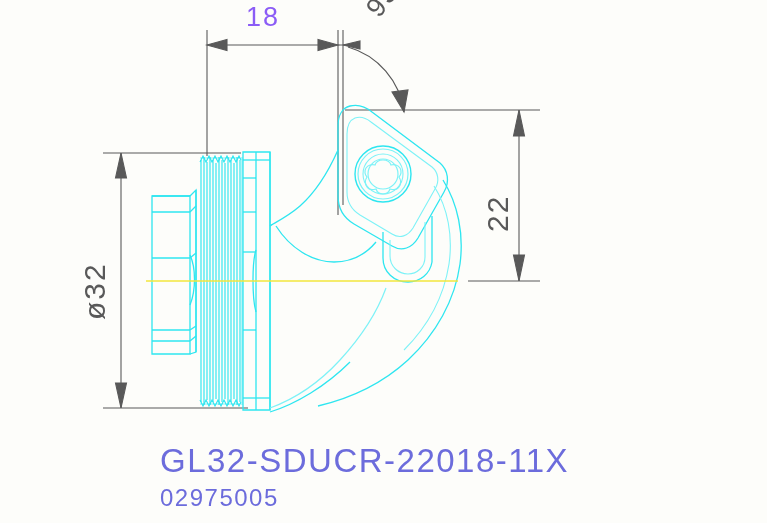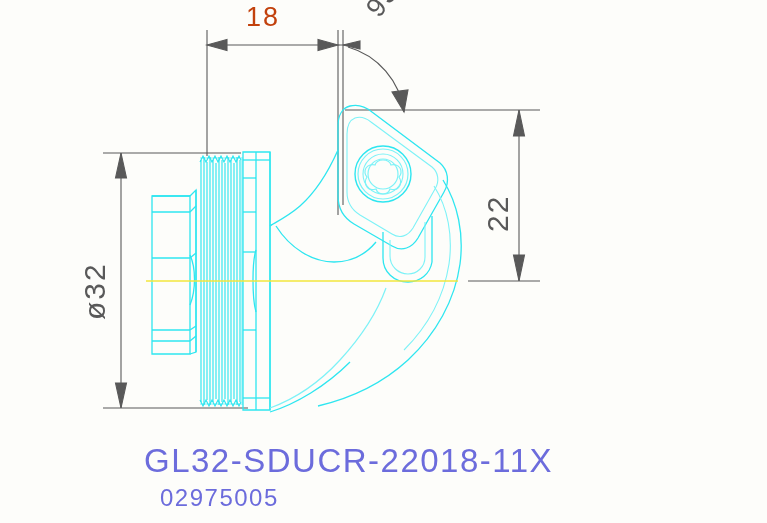--- a/index.html
+++ b/index.html
@@ -24,21 +24,21 @@
   .cad-text {
     position: absolute;
     font-family: "Liberation Sans", sans-serif;
     white-space: pre;
     letter-spacing: 1px;
   }
   #dim-18-label {
     left: 246px;
     top: 2px;
     font-size: 27px;
-    color: #c2410c;
+    color: #8b5cf6;
     letter-spacing: 2px;
   }
   #dim-angle-label {
     left: 360px;
     top: 4px;
     font-size: 27px;
     color: #595959;
     transform: rotate(-52deg);
     transform-origin: left top;
     letter-spacing: 2px;
@@ -55,21 +55,21 @@
   #dim-22-label {
     left: 481px;
     top: 232px;
     font-size: 30px;
     color: #595959;
     transform: rotate(-90deg);
     transform-origin: left top;
     letter-spacing: 2px;
   }
   #part-number-line1 {
-    left: 144px;
+    left: 160px;
     top: 442px;
     font-size: 33px;
     color: #6c6cdc;
     letter-spacing: 1.5px;
   }
   #part-number-line2 {
     left: 160px;
     top: 484px;
     font-size: 24px;
     color: #6c6cdc;

